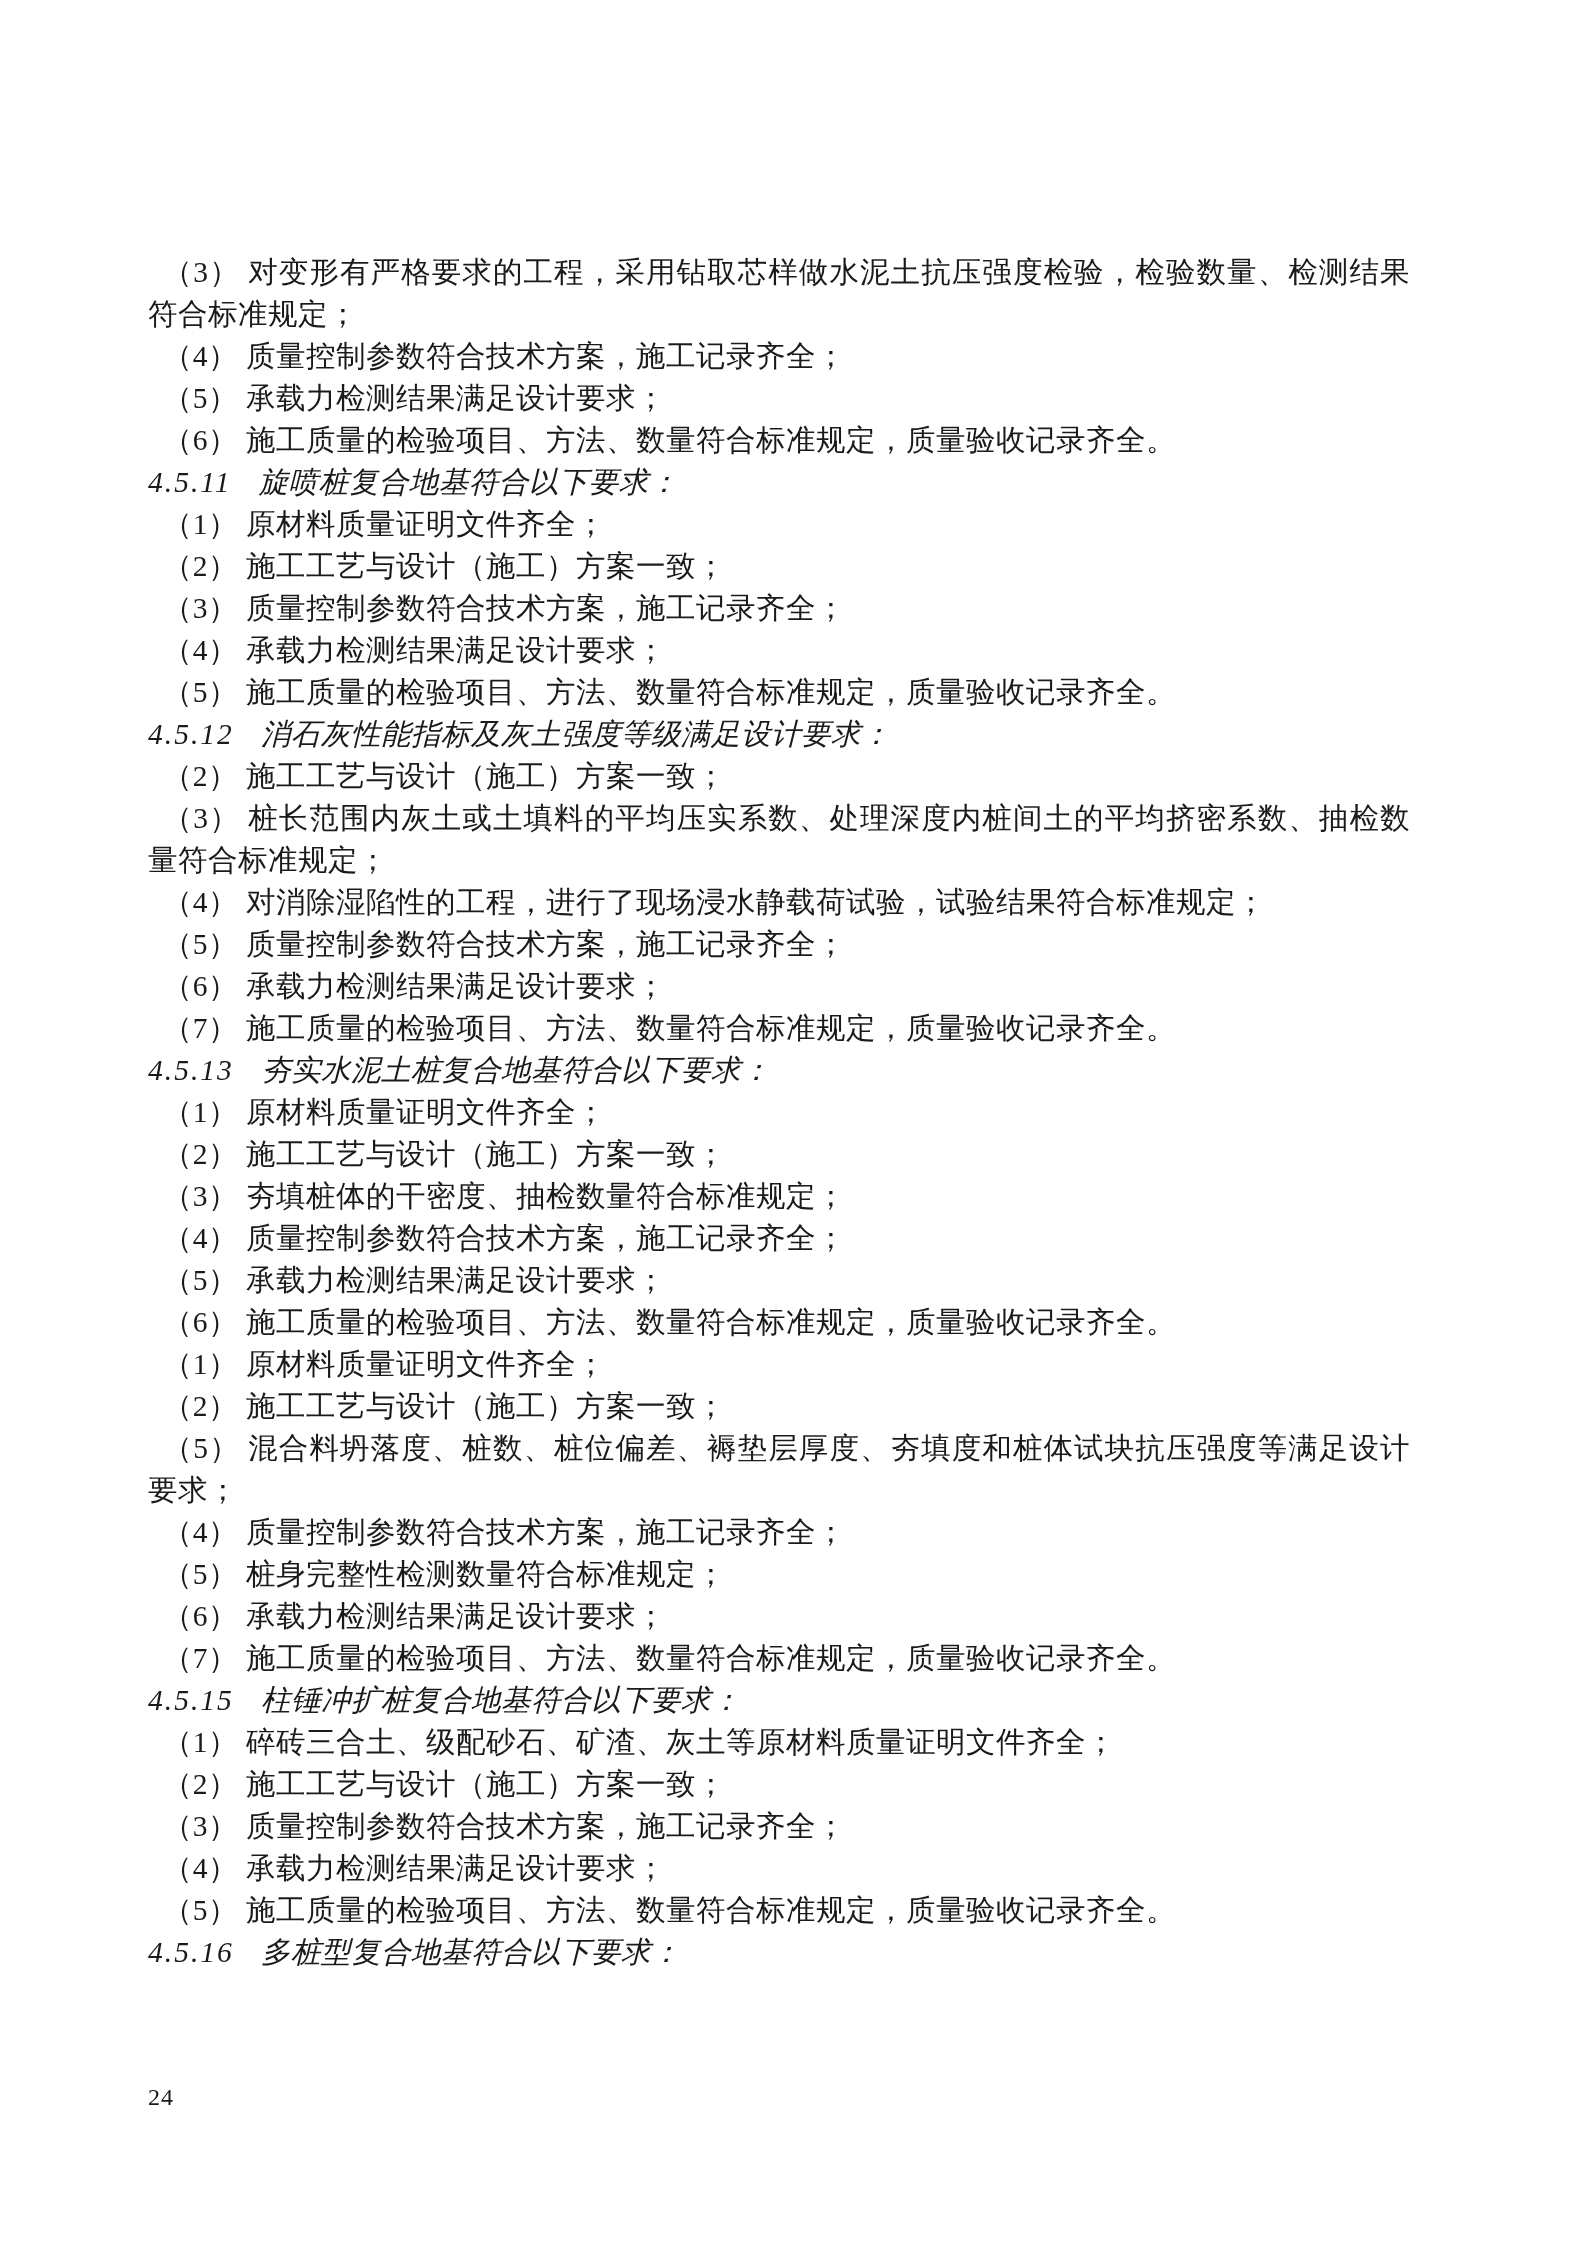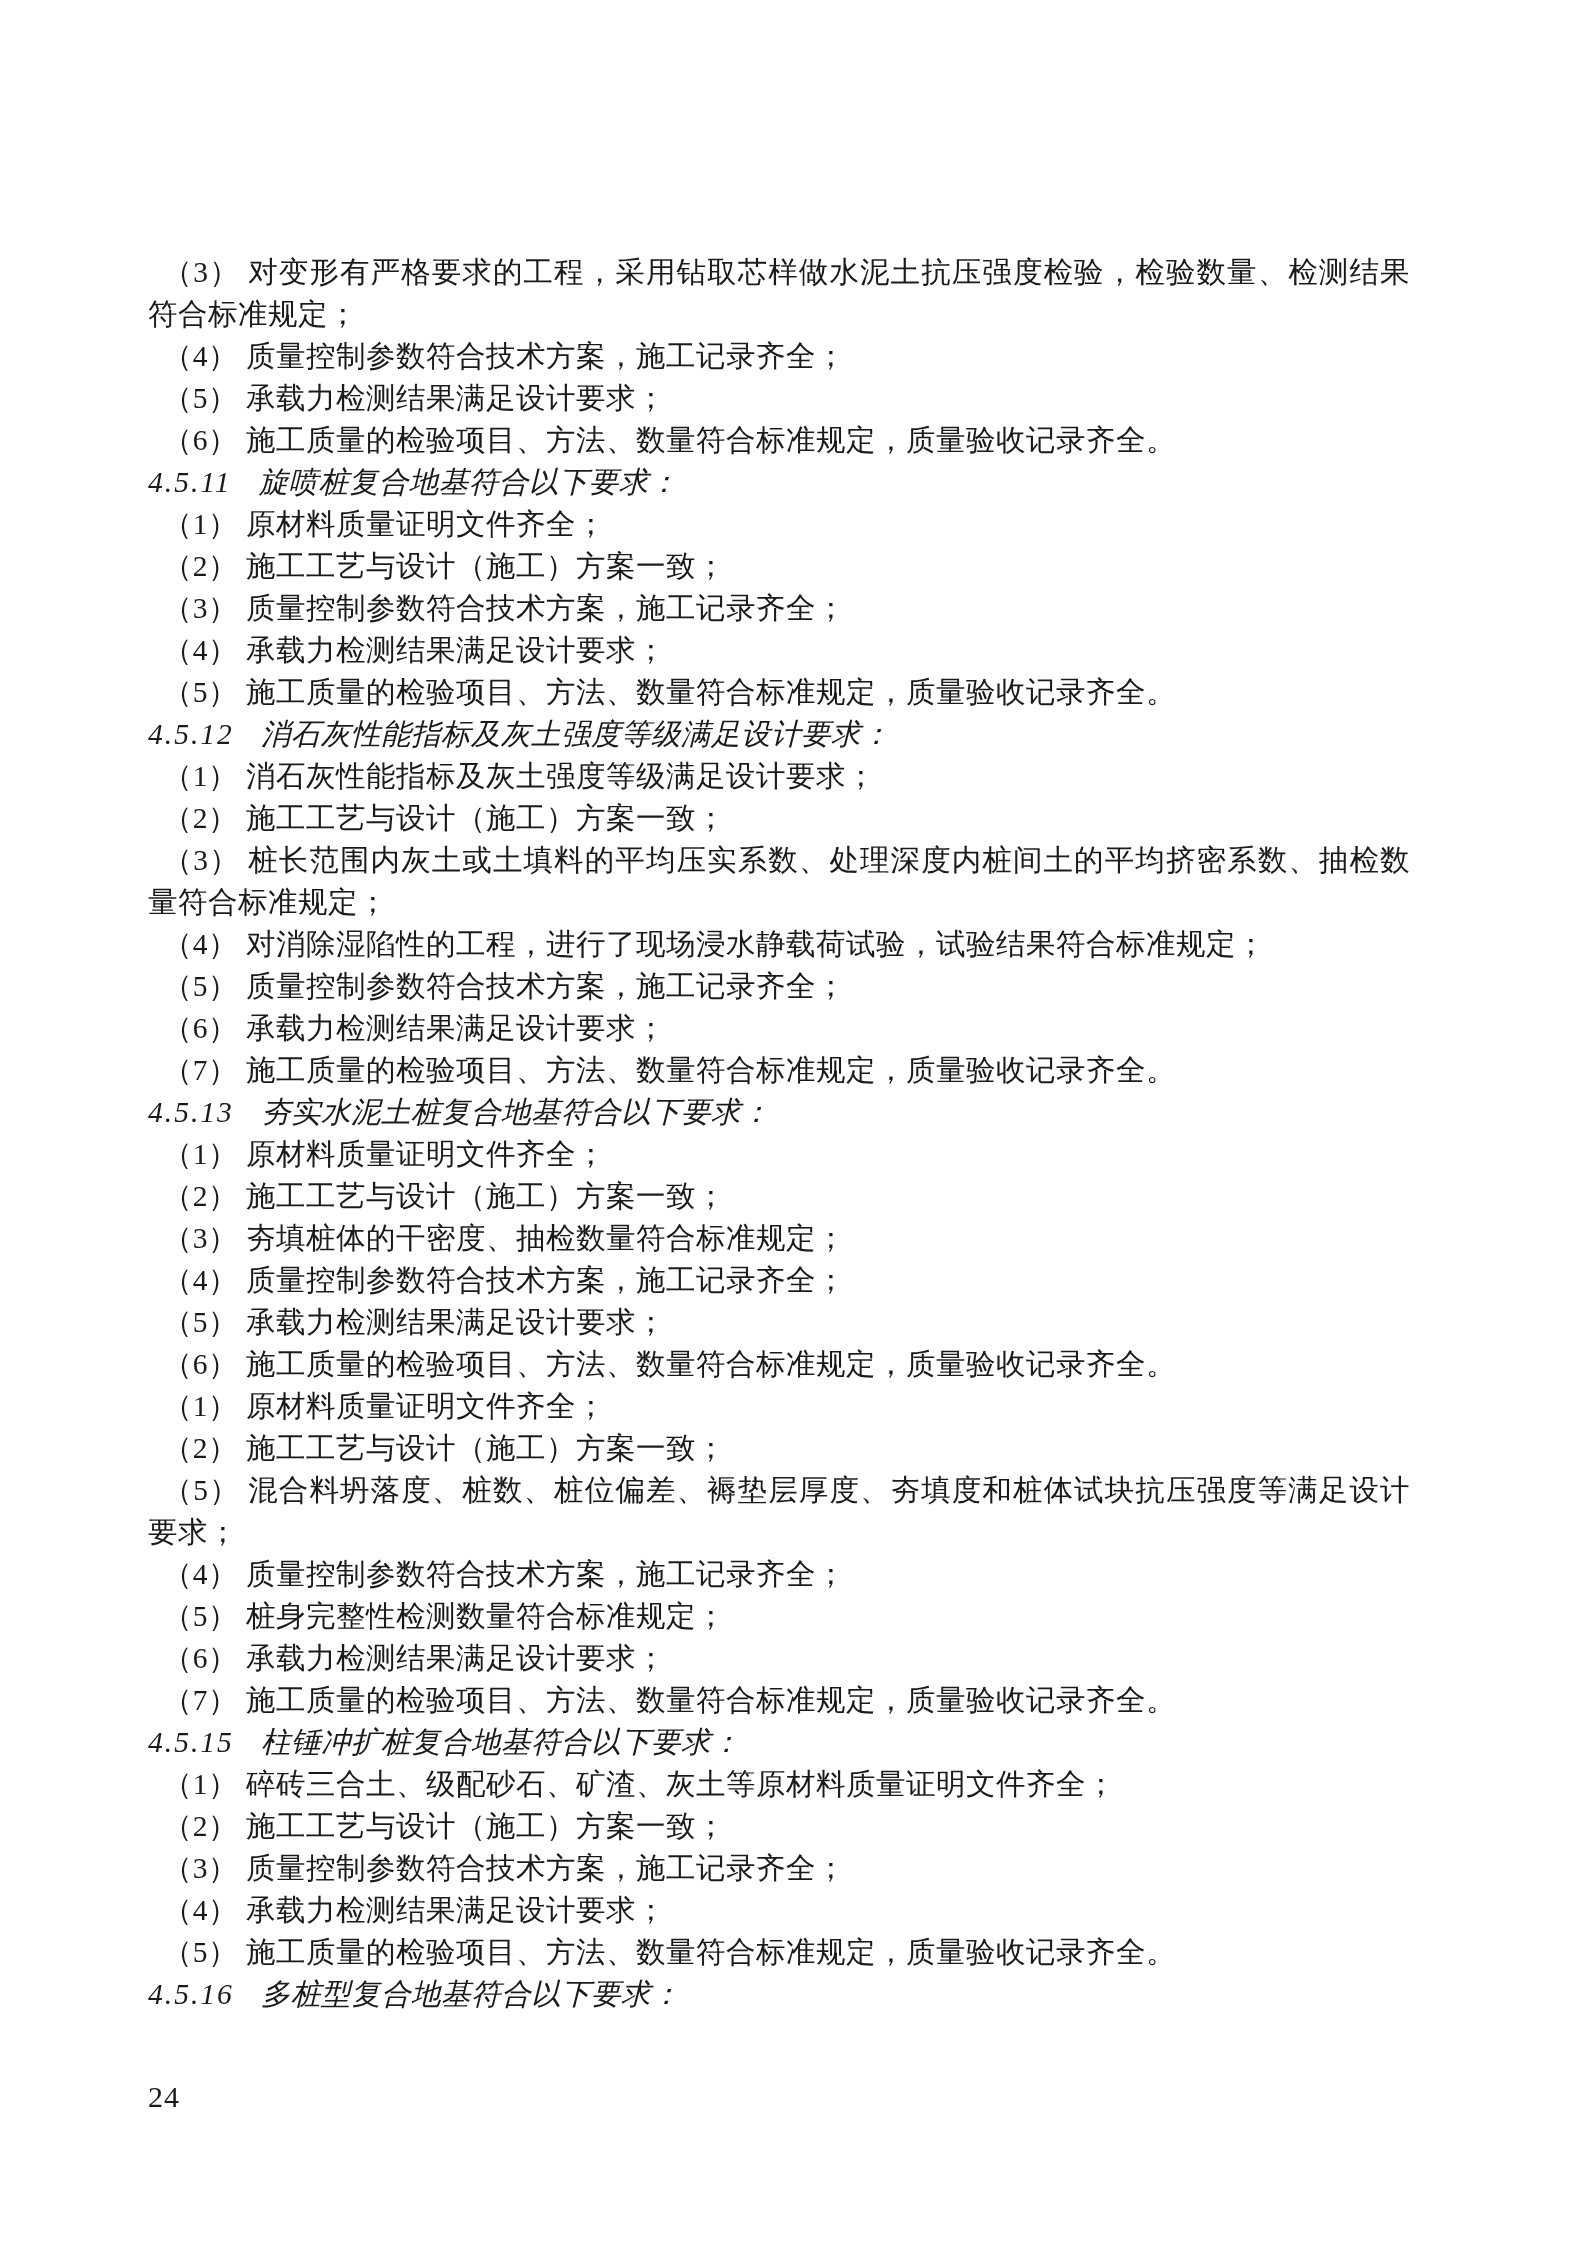--- a/index.html
+++ b/index.html
@@ -40,21 +40,21 @@
   }
   .sec-num {
     display: inline-block;
     margin-right: 0.92em;
     letter-spacing: 2px;
   }
   .page-number {
     position: absolute;
     left: 148px;
     top: 2080px;
-    font-size: 30px;
+    font-size: 24px;
     line-height: 34px;
     letter-spacing: 1px;
   }
 </style>
 </head>
 <body>
 
 <div class="page">
   <div class="doc-body" id="doc-body">
   <p class="para item">（3） 对变形有严格要求的工程，采用钻取芯样做水泥土抗压强度检验，检验数量、检测结果符合标准规定；</p>
@@ -72,21 +72,20 @@
   <p class="para item">（2） 施工工艺与设计（施工）方案一致；</p>
 
   <p class="para item">（3） 质量控制参数符合技术方案，施工记录齐全；</p>
 
   <p class="para item">（4） 承载力检测结果满足设计要求；</p>
 
   <p class="para item">（5） 施工质量的检验项目、方法、数量符合标准规定，质量验收记录齐全。</p>
 
   <p class="para section"><span class="sec-num">4.5.12</span><span class="sec-title">消石灰性能指标及灰土强度等级满足设计要求：</span></p>
 
-  <p class="para item">（1） 消石灰性能指标及灰土强度等级满足设计要求；</p>
 
   <p class="para item">（2） 施工工艺与设计（施工）方案一致；</p>
 
   <p class="para item">（3） 桩长范围内灰土或土填料的平均压实系数、处理深度内桩间土的平均挤密系数、抽检数量符合标准规定；</p>
 
   <p class="para item">（4） 对消除湿陷性的工程，进行了现场浸水静载荷试验，试验结果符合标准规定；</p>
 
   <p class="para item">（5） 质量控制参数符合技术方案，施工记录齐全；</p>
 
   <p class="para item">（6） 承载力检测结果满足设计要求；</p>

